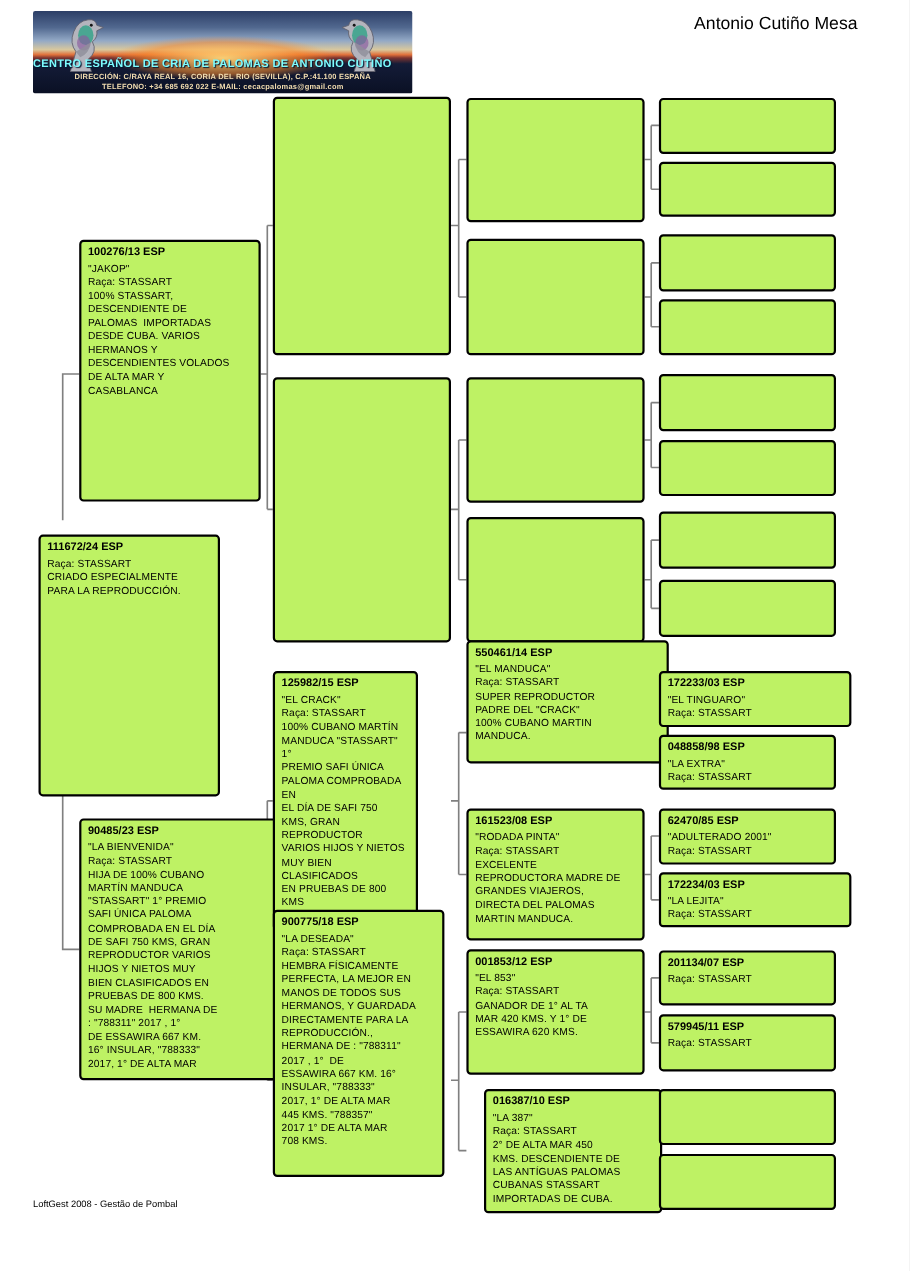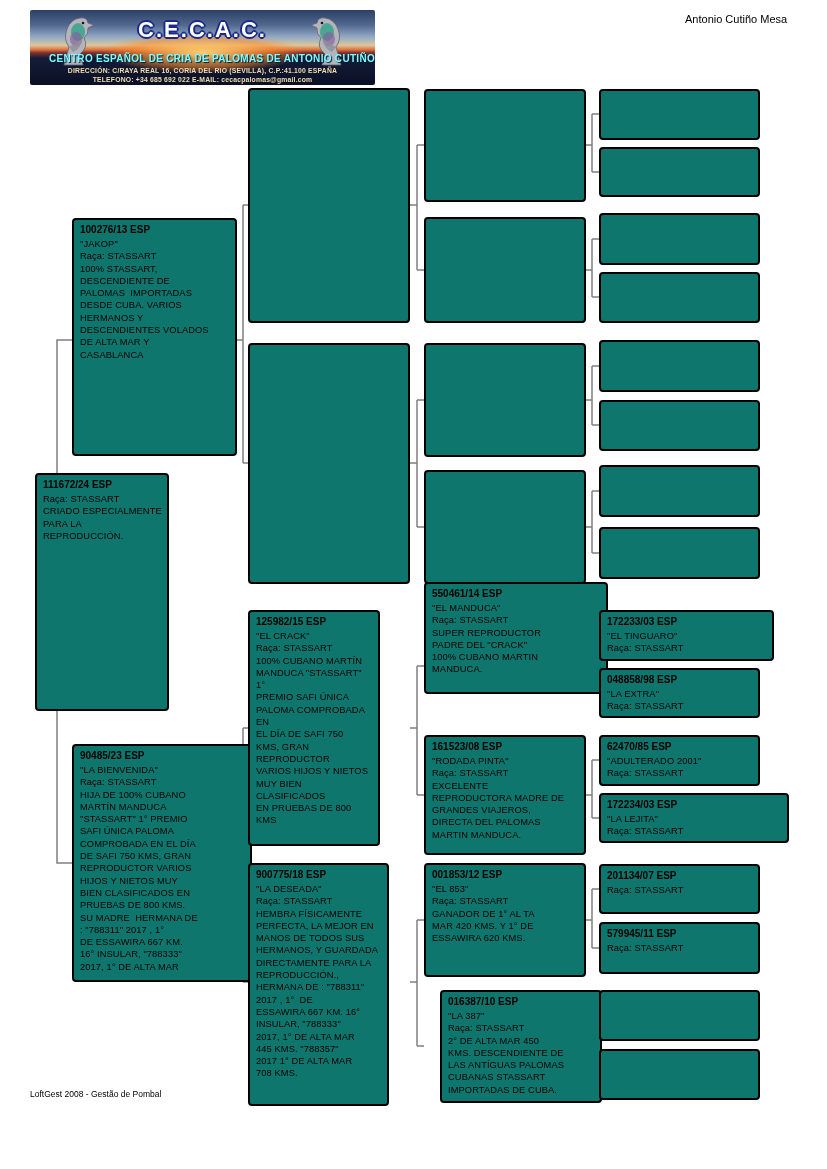--- a/index.html
+++ b/index.html
@@ -16,41 +16,41 @@
       radial-gradient(ellipse 130px 26px at 50% 57%, rgba(255,214,120,0.95), rgba(255,140,40,0.55) 55%, rgba(255,120,30,0) 78%),
       linear-gradient(180deg,#2c3e66 0%,#51688f 20%,#93a9c6 36%,#d9c89d 47%,#e0703a 53%,#7a3330 57%,#141c38 64%,#0a1024 100%);
   }
   #banner .acronym{
     position:absolute;top:7px;left:0;width:100%;text-align:center;
     font-size:22px;font-weight:bold;letter-spacing:2px;color:#ffffff;
     text-shadow:-2px 0 0 #1a2a8a,2px 0 0 #1a2a8a,0 -2px 0 #1a2a8a,0 2px 0 #1a2a8a,
                 -1px -1px 0 #1a2a8a,1px 1px 0 #1a2a8a,-1px 1px 0 #1a2a8a,1px -1px 0 #1a2a8a;
   }
   #banner .center-name{
-    position:absolute;top:43px;left:0;width:100%;text-align:right;
+    position:absolute;top:43px;left:0;width:100%;text-align:left;
     font-size:10px;font-weight:bold;color:#7dfcff;letter-spacing:0.3px;
     text-shadow:1px 1px 1px #001a33;
   }
   #banner .address,#banner .contact{
     position:absolute;left:0;width:100%;text-align:center;
     font-size:6.8px;font-weight:bold;color:#f2ddb0;letter-spacing:0.2px;
   }
   #banner .address{top:57px;}
   #banner .contact{top:66px;}
   .pigeon{position:absolute;top:3px;}
   .pigeon-left{left:24px;}
   .pigeon-right{right:24px;transform:scaleX(-1);}
   
-  #owner-name{position:absolute;left:685px;top:13px;font-size:11px;}
+  #owner-name{position:absolute;left:631px;top:13px;font-size:16px;}
   #footer-credit{position:absolute;left:30px;top:1089px;font-size:8.5px;}
   
   #connectors{position:absolute;left:0;top:0;z-index:1;}
   
   .pbox{
-    position:absolute;z-index:2;background:#0f766e;border:2px solid #000;
+    position:absolute;z-index:2;background:#bef264;border:2px solid #000;
     border-radius:4px;box-sizing:border-box;padding:4px 5px 2px 6px;overflow:hidden;
   }
   .pbox .ring{font-size:10px;font-weight:bold;margin-bottom:3px;white-space:nowrap;}
   .pbox .body{font-size:9.3px;line-height:12.3px;white-space:pre-wrap;word-wrap:break-word;letter-spacing:0.1px;}
 </style>
 </head>
 <body>
 
 <div id="page">
 
@@ -66,21 +66,20 @@
     </span>
     <span class="pigeon pigeon-right">
       <svg width="44" height="54" viewBox="0 0 44 54">
         <path d="M10 52 L15 34 Q9 26 13 16 Q17 6 26 5 Q33 4 34 10 L40 12 L34 15 Q35 21 30 25 Q35 34 26 41 L29 52 Z" fill="#b4b4bd" stroke="#62626e" stroke-width="0.8"></path>
         <ellipse cx="24" cy="19" rx="7" ry="9" fill="#2fa287" opacity="0.8"></ellipse>
         <ellipse cx="22" cy="26" rx="6" ry="7" fill="#8a5a9e" opacity="0.65"></ellipse>
         <path d="M15 34 Q22 30 29 25 Q27 36 19 39 Z" fill="#8e8e9a" opacity="0.8"></path>
         <circle cx="29" cy="10" r="1.3" fill="#151515"></circle>
       </svg>
     </span>
-    <div class="acronym">C.E.C.A.C.</div>
     <div class="center-name">CENTRO ESPAÑOL DE CRIA DE PALOMAS DE ANTONIO CUTIÑO</div>
     <div class="address">DIRECCIÓN: C/RAYA REAL 16, CORIA DEL RIO (SEVILLA), C.P.:41.100 ESPAÑA</div>
     <div class="contact">TELEFONO: +34 685 692 022    E-MAIL: cecacpalomas@gmail.com</div>
   </div>
 
   <div id="owner-name">Antonio Cutiño Mesa</div>
 
   <svg id="connectors" width="827" height="1169">
     <path fill="none" stroke="#808080" stroke-width="1.5" d="
       M72,340 H57 V473 M57,711 V863 H72
@@ -93,21 +92,21 @@
       M586,145 H592 M592,114 V172 M592,114 H599 M592,172 H599
       M586,270 H592 M592,239 V297 M592,239 H599 M592,297 H599
       M586,400 H592 M592,366 V425 M592,366 H599 M592,425 H599
       M586,527 H592 M592,491 V553 M592,491 H599 M592,553 H599
       M586,666 H592 M592,635 V693 M592,635 H599 M592,693 H599
       M586,795 H592 M592,760 V818 M592,760 H599 M592,818 H599
       M586,920 H592 M592,889 V948 M592,889 H599 M592,948 H599
       M586,1046 H592 M592,1015 V1074 M592,1015 H599 M592,1074 H599"></path>
   </svg>
 
-  <div class="pbox" style="left:35px;top:473px;width:134px;height:238px">
+  <div class="pbox" style="left:35px;top:486px;width:165px;height:238px">
     <div class="ring">111672/24 ESP</div>
     <div class="body">Raça: STASSART
 CRIADO ESPECIALMENTE
 PARA LA REPRODUCCIÓN.</div>
   </div>
 
   <div class="pbox" style="left:72px;top:218px;width:165px;height:238px">
     <div class="ring">100276/13 ESP</div>
     <div class="body">"JAKOP"
 Raça: STASSART
@@ -156,21 +155,21 @@
 100% CUBANO MARTÍN
 MANDUCA "STASSART" 1°
 PREMIO SAFI ÚNICA
 PALOMA COMPROBADA EN
 EL DÍA DE SAFI 750
 KMS, GRAN REPRODUCTOR
 VARIOS HIJOS Y NIETOS
 MUY BIEN CLASIFICADOS
 EN PRUEBAS DE 800 KMS</div>
   </div>
-  <div class="pbox" style="left:248px;top:863px;width:141px;height:243px">
+  <div class="pbox" style="left:248px;top:827px;width:156px;height:243px">
     <div class="ring">900775/18 ESP</div>
     <div class="body">"LA DESEADA"
 Raça: STASSART
 HEMBRA FÍSICAMENTE
 PERFECTA, LA MEJOR EN
 MANOS DE TODOS SUS
 HERMANOS, Y GUARDADA
 DIRECTAMENTE PARA LA
 REPRODUCCIÓN.,
 HERMANA DE : "788311"
@@ -277,21 +276,21 @@
   <div class="pbox" style="left:599px;top:668px;width:161px;height:50px">
     <div class="ring">048858/98 ESP</div>
     <div class="body">"LA EXTRA"
 Raça: STASSART</div>
   </div>
   <div class="pbox" style="left:599px;top:735px;width:161px;height:51px">
     <div class="ring">62470/85 ESP</div>
     <div class="body">"ADULTERADO 2001"
 Raça: STASSART</div>
   </div>
-  <div class="pbox" style="left:599px;top:793px;width:190px;height:50px">
+  <div class="pbox" style="left:599px;top:793px;width:175px;height:50px">
     <div class="ring">172234/03 ESP</div>
     <div class="body">"LA LEJITA"
 Raça: STASSART</div>
   </div>
   <div class="pbox" style="left:599px;top:864px;width:161px;height:50px">
     <div class="ring">201134/07 ESP</div>
     <div class="body">Raça: STASSART</div>
   </div>
   <div class="pbox" style="left:599px;top:922px;width:161px;height:52px">
     <div class="ring">579945/11 ESP</div>

